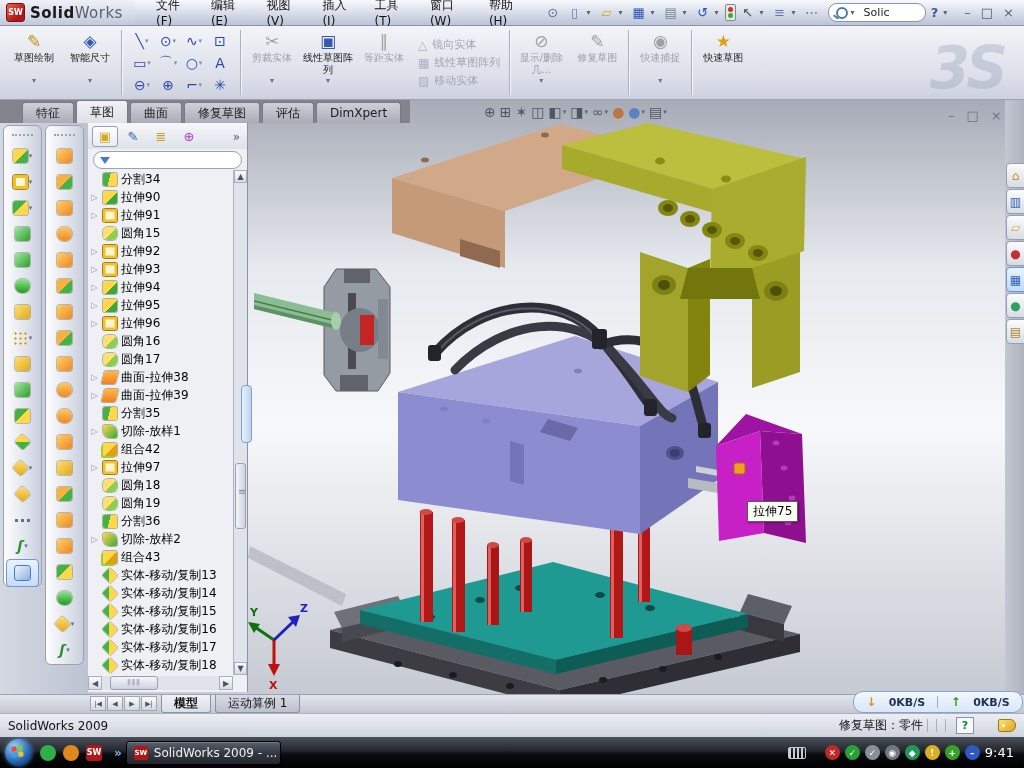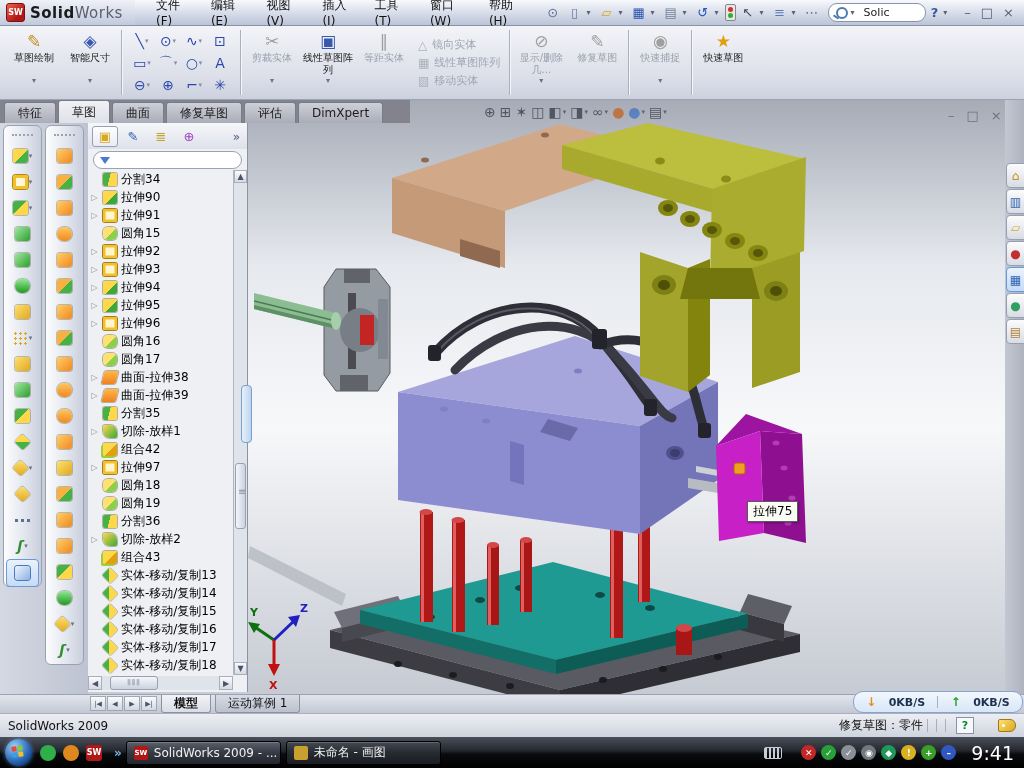--- a/index.html
+++ b/index.html
@@ -46,21 +46,21 @@
   .cmdbtn.dis .big-ico{color:#a8aeba;filter:grayscale(1)}
   .csep{width:1px;background:#aab0c0;margin:4px 3px;box-shadow:1px 0 0 #f4f6fa}
   .egrid{display:grid;grid-template-columns:repeat(4,26px);grid-auto-rows:22px;align-content:center;padding:0 4px}
   .ecell{display:flex;align-items:center;justify-content:center;color:#2a48a8;font-size:14px}
   .ecell .dd{font-size:7px;color:#8a90a0;margin-left:1px}
   .cstack{display:flex;flex-direction:column;justify-content:center;gap:3px;padding:0 6px;color:#a0a6b2}
   .cstack .srow{display:flex;align-items:center;gap:5px;font-size:11px;white-space:nowrap}
   .cstack .srow .sic{color:#aab0bc;font-size:12px}
   
   .tabstrip{position:absolute;left:0;top:100px;width:410px;height:23px;background:#83838d;
-    display:flex;align-items:flex-end;padding-left:4px;box-sizing:border-box;z-index:5}
+    display:flex;align-items:flex-end;padding-left:22px;box-sizing:border-box;z-index:5}
   .tab{height:20px;line-height:20px;padding:0 13px;margin-right:2px;font-size:12px;color:#1c1c1c;
     background:linear-gradient(#cdd0d8,#aaadb8);border:1px solid #787c88;border-bottom:0;border-radius:3px 3px 0 0}
   .tab.active{background:linear-gradient(#f0f1f5,#dfe1e8);font-weight:normal;height:22px;line-height:22px}
   
   .lefttools{position:absolute;left:0;top:123px;width:88px;height:571px;
     background:linear-gradient(90deg,#d4d8e2,#bdc3d1)}
   .strip{position:absolute;border:1px solid #99a1b3;border-radius:6px;
     background:linear-gradient(90deg,#fdfdfe,#e2e6ee 55%,#c9cfdc);box-sizing:border-box;padding-top:8px}
   .grip{height:4px;margin:0 8px 3px;border-top:2px dotted #9aa2b4}
   .ltbi{height:26px;display:flex;align-items:center;justify-content:center;gap:1px;position:relative}
@@ -180,21 +180,21 @@
     display:flex;align-items:center;gap:6px;padding:0 7px;color:#f0f0f0;font-size:12px;box-sizing:border-box;
     white-space:nowrap;overflow:hidden}
   .taskwin.active{background:linear-gradient(#5a616c,#343942 50%,#23262d)}
   .twico{width:14px;height:14px;border-radius:2px;flex:none;display:flex;align-items:center;justify-content:center;
     font-size:7px;font-weight:bold;color:#fff}
   .tray{margin-left:auto;display:flex;align-items:center;gap:5px;padding-right:10px}
   .kbd{width:16px;height:10px;border:1px solid #c8ccd4;border-radius:2px;margin-right:14px;
     background:repeating-linear-gradient(90deg,#c8ccd4 0 2px,transparent 2px 4px)}
   .trayi{width:15px;height:15px;border-radius:50%;display:flex;align-items:center;justify-content:center;
     color:#fff;font-size:9px;font-weight:bold}
-  .clock{color:#fff;font-size:19px;margin-left:10px}
+  .clock{color:#fff;font-size:13px;}
 </style>
 </head>
 <body>
 
 <div class="titlebar">
   <div class="logo">
     <span class="logo-cube">SW</span>
     <span><span class="logo-b">Solid</span><span class="logo-l">Works</span></span>
   </div>
   <div class="menus" id="menus">
@@ -236,20 +236,21 @@
   <span class="tbi" style="color:#3858a0;font-weight:bold">?</span>
   <span class="tbi-dd">▾</span>
   <div class="winbtns" id="mainwinbtns">
       <span>–</span>
       <span>□</span>
       <span>×</span>
     </div>
 </div>
 
 <div class="cmdbar">
+  <span class="watermark">3S</span>
   <div style="display:flex" id="cmdrow">
       <div class="cmdbtn">
         <div class="big-ico" style="color: rgb(192, 144, 32);">✎</div>
         <div class="lbl">草图绘制</div>
         <div class="dd">▾</div>
       </div>
       <div class="cmdbtn">
         <div class="big-ico" style="color: rgb(56, 88, 176);">◈</div>
         <div class="lbl">智能尺寸</div>
         <div class="dd">▾</div>
@@ -909,24 +910,20 @@
       <span class="qli" style="background: rgb(47, 174, 74); border-radius: 50%;"></span>
       <span class="qli" style="background: rgb(224, 136, 32); border-radius: 50%;"></span>
       <span class="qli" style="background: rgb(176, 24, 24);">SW</span>
     </div>
   <span class="chev" id="qlchev">»</span>
   <div style="display:flex" id="taskwins">
       <div class="taskwin active">
         <span class="twico" style="background: rgb(176, 24, 24);">SW</span>
         <span>SolidWorks 2009 - ...</span>
       </div>
-      <div class="taskwin">
-        <span class="twico" style="background: rgb(200, 160, 48);"></span>
-        <span>未命名 - 画图</span>
-      </div>
     </div>
   <div class="tray">
     <span class="kbd"></span>
     <span style="display:flex;gap:5px" id="tray">
         <span class="trayi" style="background: rgb(194, 40, 40);">✕</span>
         <span class="trayi" style="background: rgb(40, 160, 56);">✓</span>
         <span class="trayi" style="background: rgb(138, 144, 152);">✓</span>
         <span class="trayi" style="background: rgb(112, 120, 128);">◉</span>
         <span class="trayi" style="background: rgb(32, 152, 88);">◆</span>
         <span class="trayi" style="background: rgb(216, 176, 32);">!</span>

